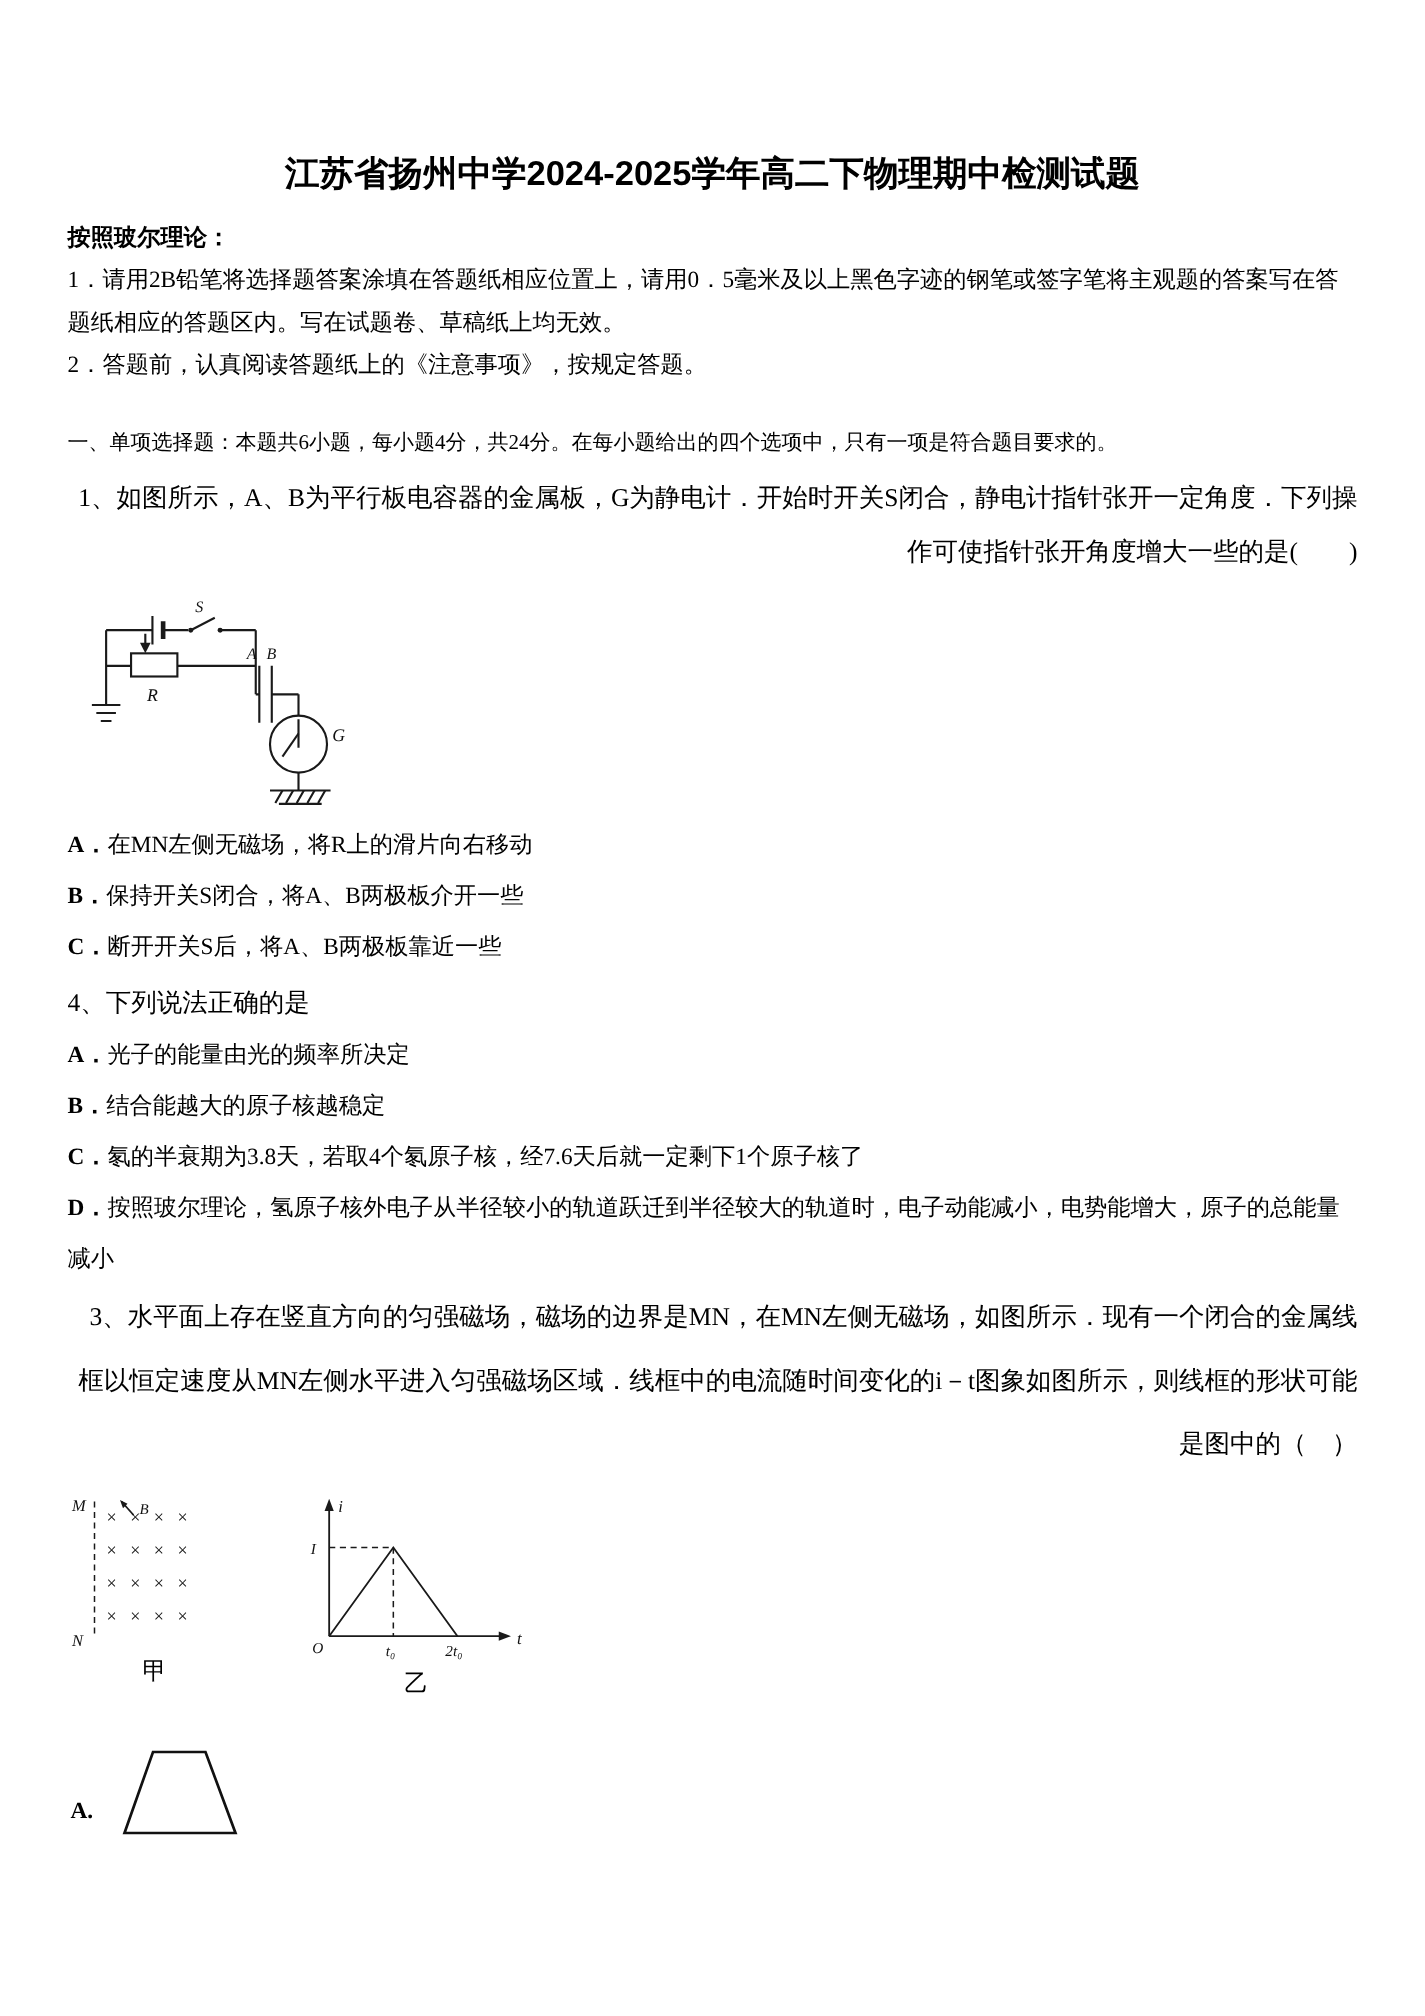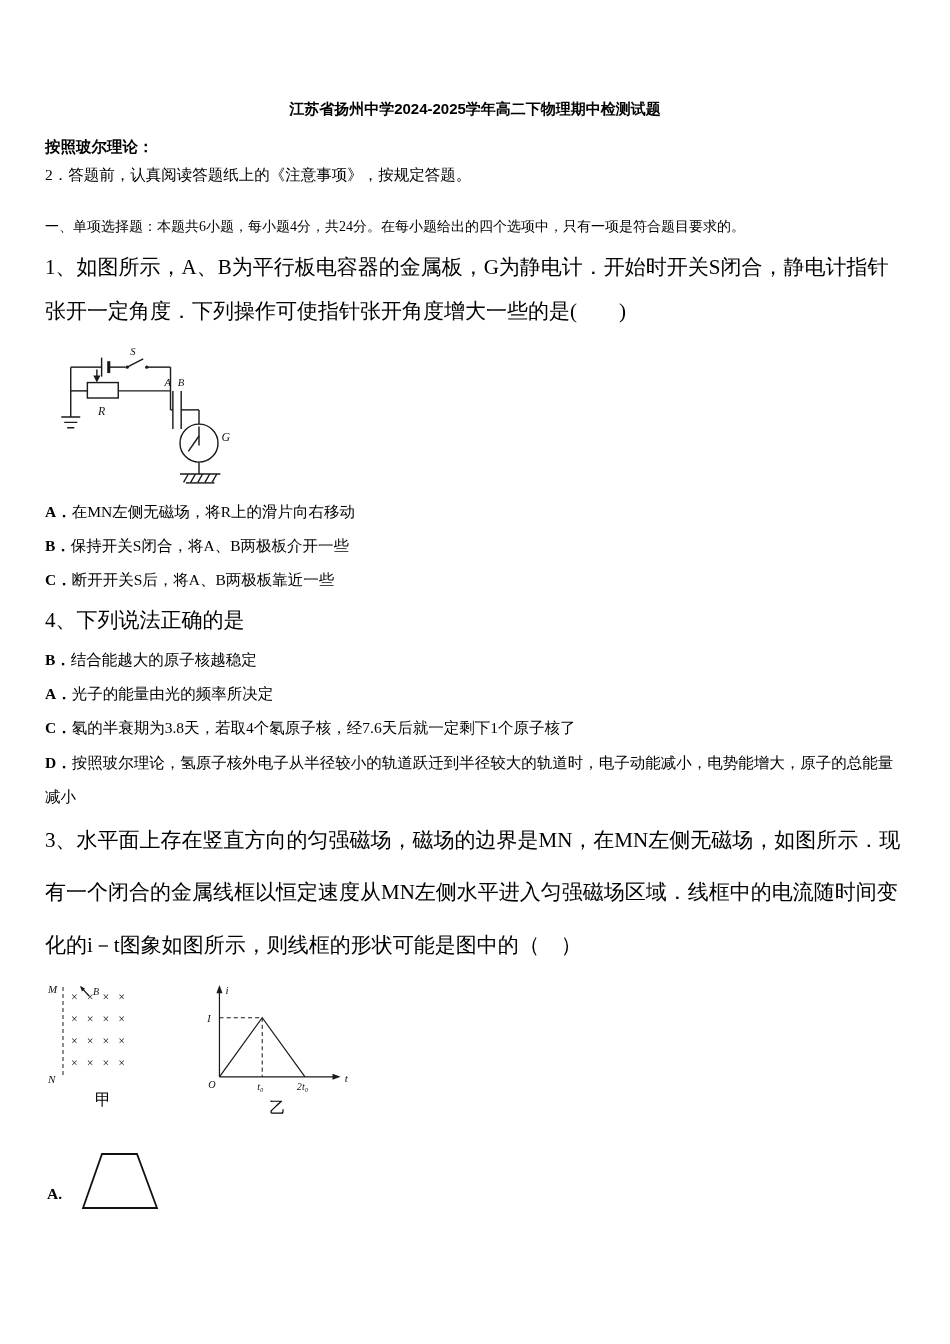--- a/index.html
+++ b/index.html
@@ -8,26 +8,26 @@
     width:950px; height:1344px;
     font-family:"Liberation Serif","DejaVu Serif",serif;
     color:#000;
   }
   .page {
     position:relative; width:950px; height:1344px;
     padding:100px 45px 0 45px; overflow:hidden; background:#fff;
   }
   .title {
     font-family:"Liberation Sans","DejaVu Sans",sans-serif;
-    font-size:15px; font-weight:700; text-align:center; margin-bottom:14px;
+    font-size:23px; font-weight:700; text-align:center; margin-bottom:14px;
   }
   .notice-heading { font-size:15.5px; font-weight:700; line-height:1.8; }
   .notice-item { font-size:15.5px; line-height:1.85; white-space:pre-wrap; }
   .section-heading { font-size:14px; line-height:2.1; margin-top:22px; }
-  .stem { font-size:21px; white-space:pre-wrap; }
+  .stem { font-size:17px; white-space:pre-wrap;text-align:right; }
   .q1-stem { line-height:2.1; margin-top:4px; }
   .q3-stem { line-height:2.5; }
   .option { font-size:15.5px; line-height:2.2; }
   .opt-letter { font-weight:700; }
   .figure-circuit { margin:8px 0 4px 2px; }
   .figs-row { display:flex; align-items:flex-start; gap:36px; margin:8px 0 0 2px; }
   .fig { display:flex; flex-direction:column; align-items:center; }
   .fig-caption { font-size:16px; margin-top:3px; }
   .optionA-row { display:flex; align-items:flex-end; margin-top:32px; }
   .optA-letter { font-weight:700; font-size:15.5px; margin:0 18px 8px 2px; }
@@ -42,20 +42,21 @@
 </style>
 </head>
 <body>
 
 <div class="page">
 
   <h1 class="title">江苏省扬州中学2024-2025学年高二下物理期中检测试题</h1>
 
   <div>
     <p class="notice-heading">按照玻尔理论：</p>
+    <p class="notice-item">1．请用2B铅笔将选择题答案涂填在答题纸相应位置上，请用0．5毫米及以上黑色字迹的钢笔或签字笔将主观题的答案写在答题纸相应的答题区内。写在试题卷、草稿纸上均无效。</p>
     <p class="notice-item">2．答题前，认真阅读答题纸上的《注意事项》，按规定答题。</p>
   </div>
 
   <p class="section-heading">一、单项选择题：本题共6小题，每小题4分，共24分。在每小题给出的四个选项中，只有一项是符合题目要求的。</p>
 
   <p class="stem q1-stem">1、如图所示，A、B为平行板电容器的金属板，G为静电计．开始时开关S闭合，静电计指针张开一定角度．下列操作可使指针张开角度增大一些的是(        )</p>
 
   <div class="figure-circuit">
     <svg width="190" viewBox="0 0 160 126">
 
@@ -102,22 +103,22 @@
 
   <div>
     <p class="option"><span class="opt-letter">A．</span><span>在MN左侧无磁场，将R上的滑片向右移动</span></p>
     <p class="option"><span class="opt-letter">B．</span><span>保持开关S闭合，将A、B两极板介开一些</span></p>
     <p class="option"><span class="opt-letter">C．</span><span>断开开关S后，将A、B两极板靠近一些</span></p>
   </div>
 
   <p class="option"><span class="stem">4、下列说法正确的是</span></p>
 
   <div>
+    <p class="option"><span class="opt-letter">A．</span><span>光子的能量由光的频率所决定</span></p>
     <p class="option"><span class="opt-letter">B．</span><span>结合能越大的原子核越稳定</span></p>
-    <p class="option"><span class="opt-letter">A．</span><span>光子的能量由光的频率所决定</span></p>
     <p class="option"><span class="opt-letter">C．</span><span>氡的半衰期为3.8天，若取4个氡原子核，经7.6天后就一定剩下1个原子核了</span></p>
     <p class="option"><span class="opt-letter">D．</span><span>按照玻尔理论，氢原子核外电子从半径较小的轨道跃迁到半径较大的轨道时，电子动能减小，电势能增大，原子的总能量减小</span></p>
   </div>
 
   <p class="stem q3-stem">3、水平面上存在竖直方向的匀强磁场，磁场的边界是MN，在MN左侧无磁场，如图所示．现有一个闭合的金属线框以恒定速度从MN左侧水平进入匀强磁场区域．线框中的电流随时间变化的i－t图象如图所示，则线框的形状可能是图中的（　）</p>
 
   <div class="figs-row">
     <div class="fig">
       <svg width="112" viewBox="0 0 112 108">
         <text class="svg-var" x="1" y="14" font-size="11">M</text>

